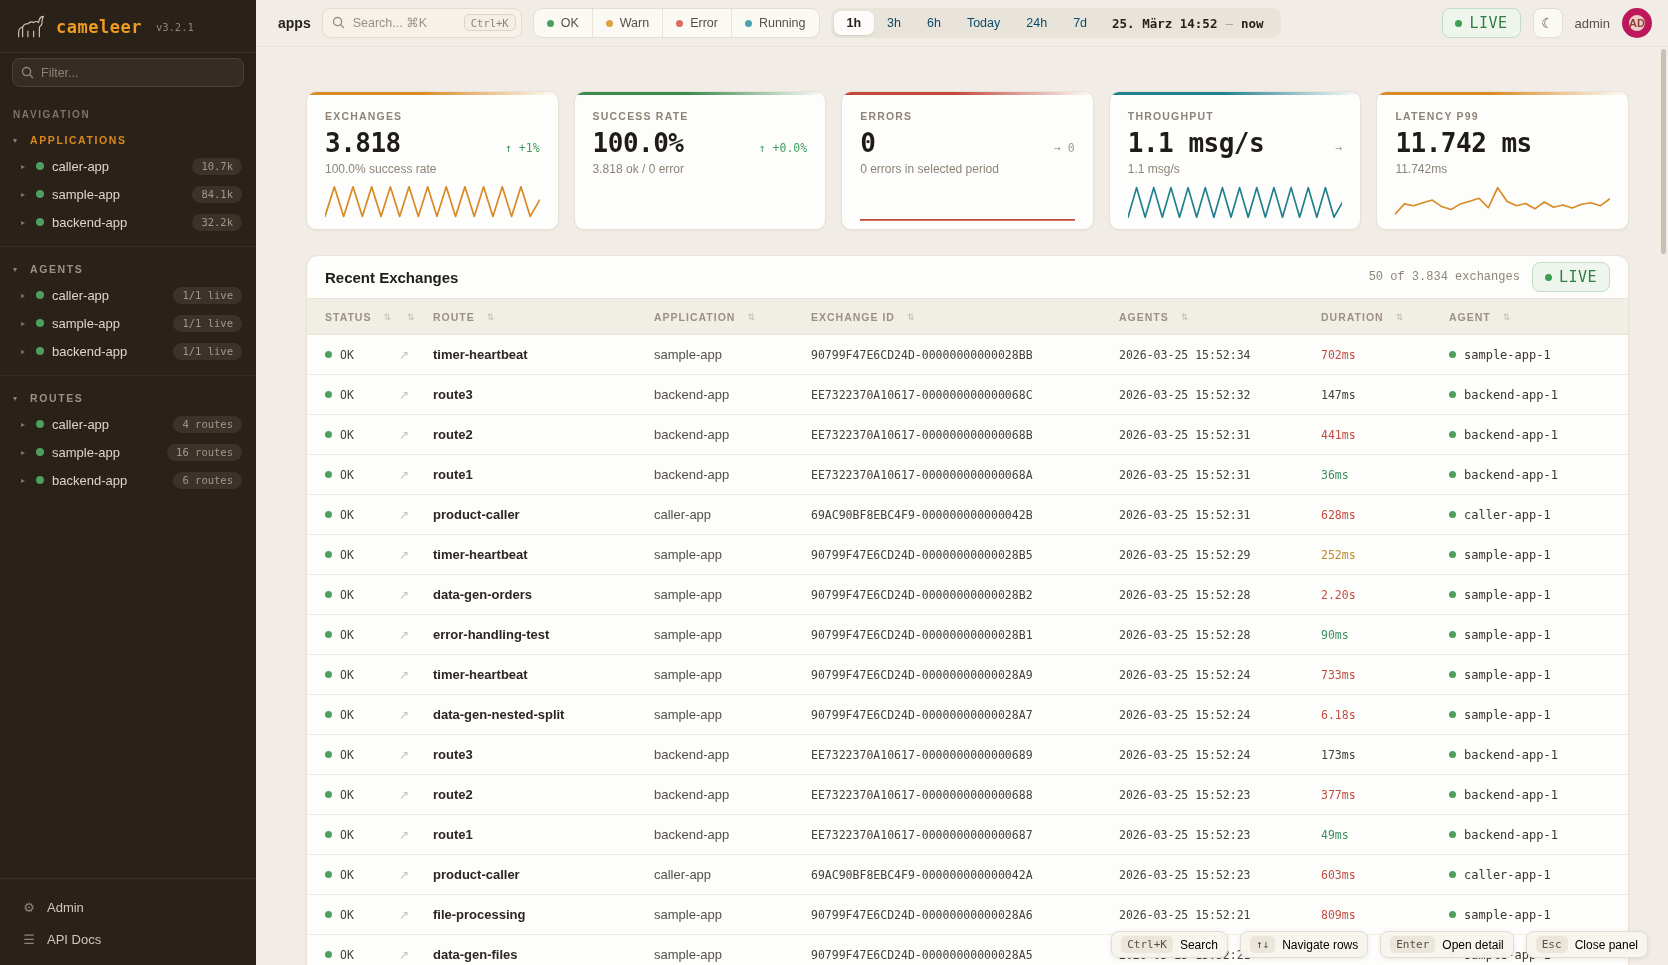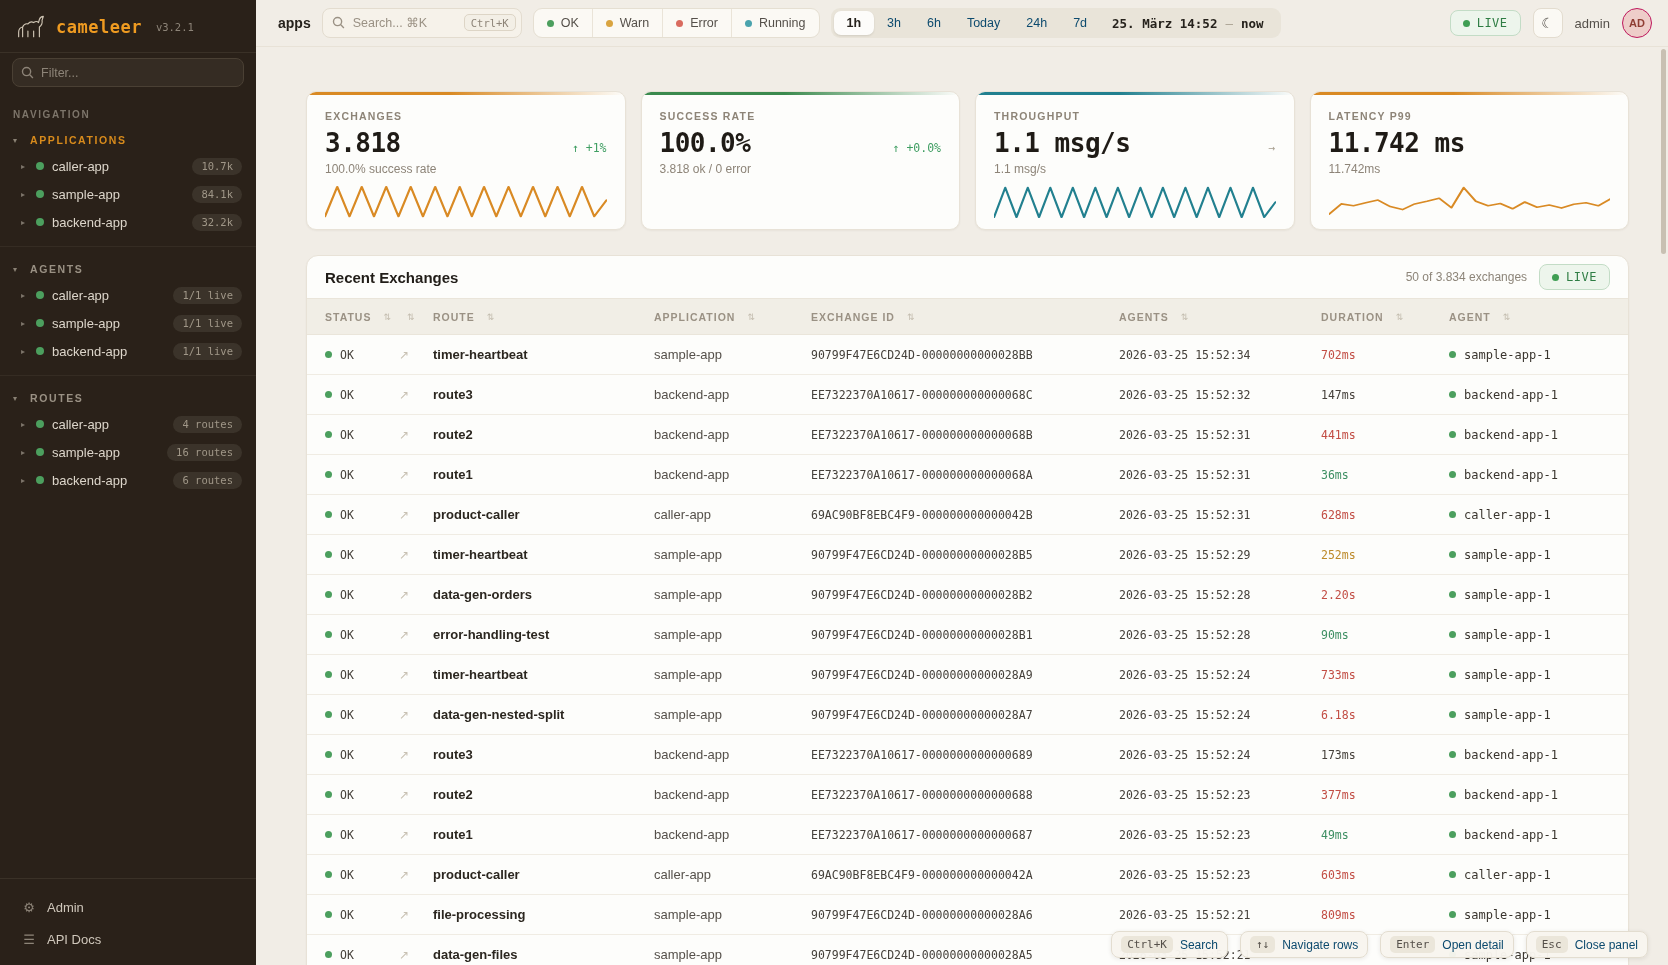--- a/index.html
+++ b/index.html
@@ -52,24 +52,24 @@
   .seg-filter + .seg-filter { border-left:1px solid #eae4d8;text-align:center; }
   .fdot { width:7px; height:7px; border-radius:50%; }
   .time-group { display:flex; align-items:center; background:#e9e4d9; border-radius:9px; padding:3px; }
   .time-item { font-size:12.5px; color:#0c4a6e; padding:5px 13px; border-radius:7px; cursor:pointer; }
   .time-item.active { background:#fdfcfa; color:#26221c; font-weight:bold; box-shadow:0 1px 2px rgba(50,40,25,.12); }
   .time-date { display:flex; gap:8px; align-items:center; padding:0 14px 0 12px; font-family:"DejaVu Sans Mono", monospace; font-size:12.5px; color:#26221c; font-weight:bold; }
   .time-date .sep { color:#a89f90; font-weight:normal; }
   .tb-right { margin-left:auto; display:flex; align-items:center; gap:12px; }
   .live-badge { display:flex; align-items:center; gap:7px; border:1px solid #c3dcc6; background:#edf5ec; border-radius:8px; padding:5px 12px; }
   .live-dot { width:7px; height:7px; border-radius:50%; background:#3f9e53; }
-  .live-text { font-family:"DejaVu Sans Mono", monospace; font-size:12px; color:#2f7d44; letter-spacing:.5px; }
+  .live-text { font-family:"DejaVu Sans Mono", monospace; font-size:15px; color:#2f7d44; letter-spacing:.5px; }
   .moon-btn { width:30px; height:30px; border:1px solid #e3dccf; background:#fbf9f4; border-radius:8px; display:flex; align-items:center; justify-content:center; color:#55504a; font-size:14px; cursor:pointer; }
   .tb-user { font-size:13px; color:#55504a; }
-  .avatar { width:30px; height:30px; border-radius:50%; background:#eecdc9; border:1px solid #be185d; color:#8f3d33; font-size:11px; font-weight:bold; display:flex; align-items:center; justify-content:center; cursor:pointer; }
+  .avatar { width:30px; height:30px; border-radius:50%; background:#eecdc9; border:7px solid #be185d; color:#8f3d33; font-size:11px; font-weight:bold; display:flex; align-items:center; justify-content:center; cursor:pointer; }
 
   
   .main { flex:1; padding:44px 39px 0 50px; position:relative; overflow:hidden; }
   .cards { display:flex; gap:15px; }
   .card { flex:1; height:139px; background:#fdfdfb; border:1px solid #e8e2d7; border-radius:10px; position:relative; overflow:hidden; padding:18px 18px 0 18px; box-shadow:0 1px 2px rgba(50,40,25,.05); }
   .card-accent { position:absolute; top:0; left:0; right:0; height:3px; }
   .card-label { font-size:10.5px; letter-spacing:1.2px; color:#8d8477; font-weight:bold; }
   .card-valrow { display:flex; align-items:baseline; justify-content:space-between; margin-top:6px; }
   .card-value { font-family:"DejaVu Sans Mono", monospace; font-weight:bold; font-size:26px; color:#1f1b16; letter-spacing:-.5px; }
   .card-delta { font-family:"DejaVu Sans Mono", monospace; font-size:11.5px; }
@@ -77,21 +77,21 @@
   .card-delta.gray { color:#a49b8c; }
   .card-sub { font-size:12px; color:#8d8478; margin-top:4px; }
   .card-spark { position:absolute; left:18px; right:18px; bottom:6px; height:44px; }
   .card-spark svg { width:100%; height:100%; display:block; }
 
   
   .table-card { margin-top:25px; background:#fdfdfb; border:1px solid #e8e2d7; border-radius:12px 12px 0 0; height:760px; box-shadow:0 1px 2px rgba(50,40,25,.05); overflow:hidden; }
   .t-head { display:flex; align-items:center; justify-content:space-between; height:42px; padding:0 18px; }
   .t-title { font-size:15px; font-weight:bold; color:#211d18; }
   .t-head-right { display:flex; align-items:center; gap:12px; }
-  .t-summary { font-family:Liberation Sans, sans-serif; font-size:12px; color:#8d8579; }
+  .t-summary { font-family:Liberation Mono, monospace; font-size:12px; color:#8d8579; }
   .grid-row { display:grid; grid-template-columns:88px 38px 221px 157px 308px 202px 128px 1fr; align-items:center; }
   .t-cols { height:37px; background:#f1eee6; border-top:1px solid #eae5da; border-bottom:1px solid #eae5da; }
   .t-col { display:flex; align-items:center; gap:12px; font-size:10.5px; font-weight:bold; letter-spacing:1px; color:#9a9184; }
   .t-col:first-child { padding-left:18px; }
   .sort-ic { font-size:9px; color:#c3bcae; font-weight:normal; }
   .t-row { height:40px; border-bottom:1px solid #f0ece3; cursor:pointer; }
   .cell-status { display:flex; align-items:center; gap:8px; padding-left:18px; font-family:"DejaVu Sans Mono", monospace; font-size:11.5px; color:#45403a; }
   .cell-open { color:#c9c2b4; font-size:12px; padding-left:4px; }
   .cell-route { font-size:13px; font-weight:bold; color:#2b261f; }
   .cell-app { font-size:13px; color:#55504a; }
@@ -100,21 +100,21 @@
   .cell-dur { font-family:"DejaVu Sans Mono", monospace; font-size:11.5px; }
   .cell-dur.red { color:#c24d44; } .cell-dur.amber { color:#bd8a2a; }
   .cell-dur.green { color:#3e8f63; } .cell-dur.neutral { color:#45403a; }
   .cell-agent { display:flex; align-items:center; gap:8px; font-family:"DejaVu Sans Mono", monospace; font-size:12px; color:#3a352e; }
   .cell-agent .dot { width:7px; height:7px; }
 
   
   .hints { position:absolute; right:20px; bottom:7px; display:flex; gap:12px; z-index:20; }
   .hint { display:flex; align-items:center; gap:7px; background:rgba(248,245,238,.97); border:1px solid #e3ddd0; border-radius:8px; padding:4px 9px; box-shadow:0 1px 4px rgba(50,40,25,.10); }
   .hint-key { font-family:"DejaVu Sans Mono", monospace; font-size:11px; color:#55504a; background:#ebe6da; border-radius:5px; padding:2px 6px; }
-  .hint-label { font-size:12px; color:#0c4a6e; }
+  .hint-label { font-size:12px; color:#000000; }
 
   .scroll-thumb { position:absolute; right:2px; top:49px; width:5px; height:205px; background:#c8c0b2; border-radius:3px; z-index:30; }
 </style>
 </head>
 <body>
 
 <div class="app">
 
   <aside class="sidebar">
     <div class="logo-row">
@@ -311,20 +311,34 @@
   </div>
           <div class="card">
     <div class="card-accent" style="background: linear-gradient(90deg, rgb(59, 138, 78), rgb(59, 138, 78) 45%, rgba(255, 255, 255, 0));"></div>
     <div class="card-label">SUCCESS RATE</div>
     <div class="card-valrow">
       <span class="card-value">100.0%</span>
       <span class="card-delta green">↑ +0.0%</span>
     </div>
     <div class="card-sub">3.818 ok / 0 error</div>
 
+  </div>
+          <div class="card">
+    <div class="card-accent" style="background: linear-gradient(90deg, rgb(196, 73, 61), rgb(196, 73, 61) 45%, rgba(255, 255, 255, 0));"></div>
+    <div class="card-label">ERRORS</div>
+    <div class="card-valrow">
+      <span class="card-value">0</span>
+      <span class="card-delta gray">→ 0</span>
+    </div>
+    <div class="card-sub">0 errors in selected period</div>
+    <div class="card-spark">
+      <svg viewBox="0 0 200 44" preserveAspectRatio="none">
+        <polyline fill="none" stroke-width="1.6" stroke-linejoin="round" stroke-linecap="round" points="0.0,40.9 200.0,40.9" stroke="#c4493d"></polyline>
+      </svg>
+    </div>
   </div>
           <div class="card">
     <div class="card-accent" style="background: linear-gradient(90deg, rgb(34, 128, 143), rgb(34, 128, 143) 45%, rgba(255, 255, 255, 0));"></div>
     <div class="card-label">THROUGHPUT</div>
     <div class="card-valrow">
       <span class="card-value">1.1 msg/s</span>
       <span class="card-delta gray">→</span>
     </div>
     <div class="card-sub">1.1 msg/s</div>
     <div class="card-spark">

